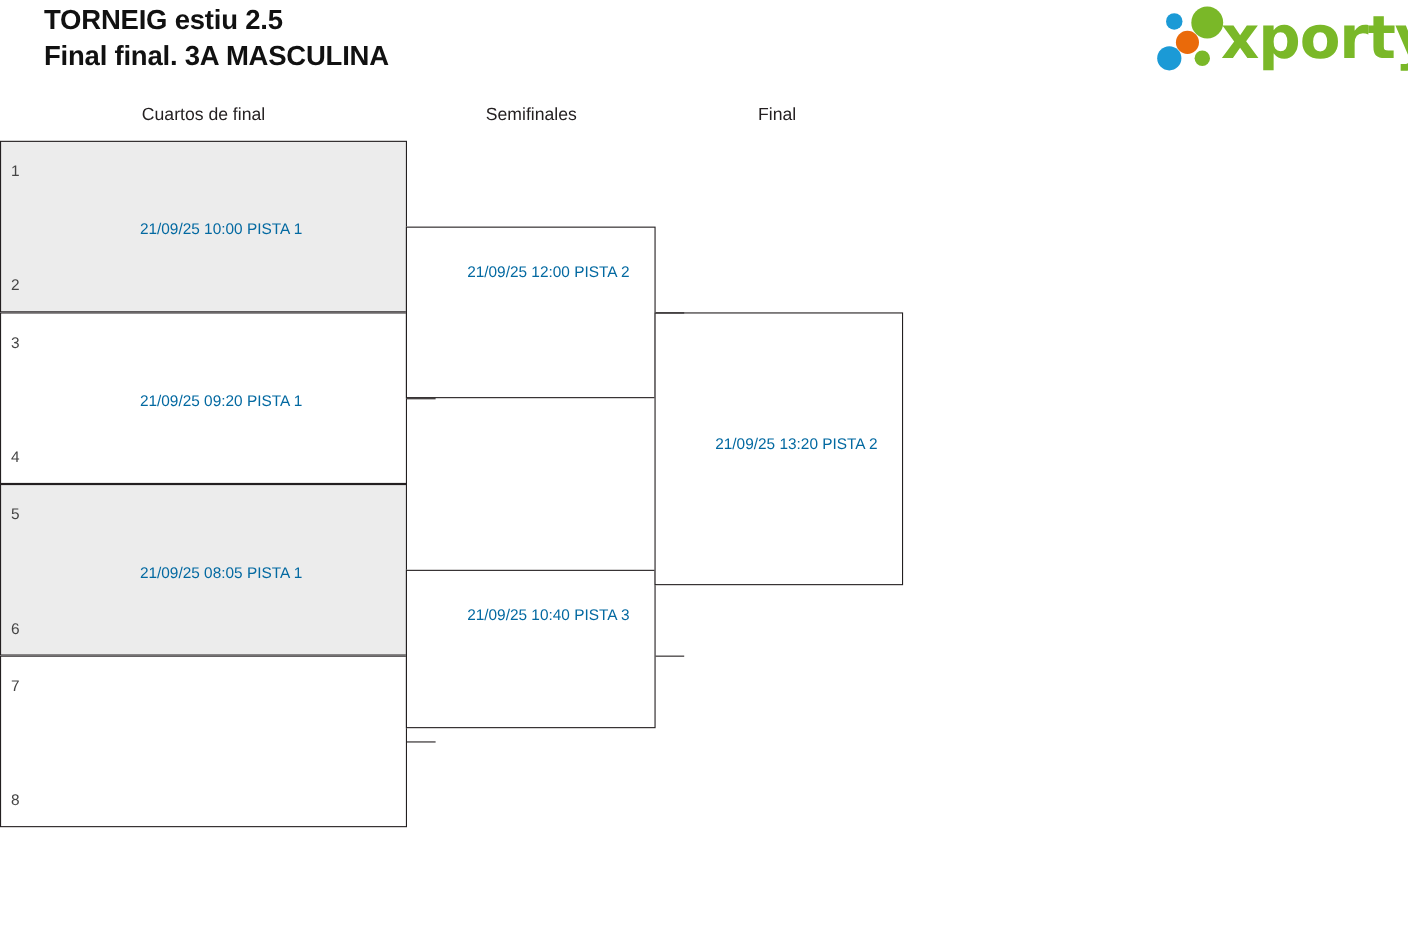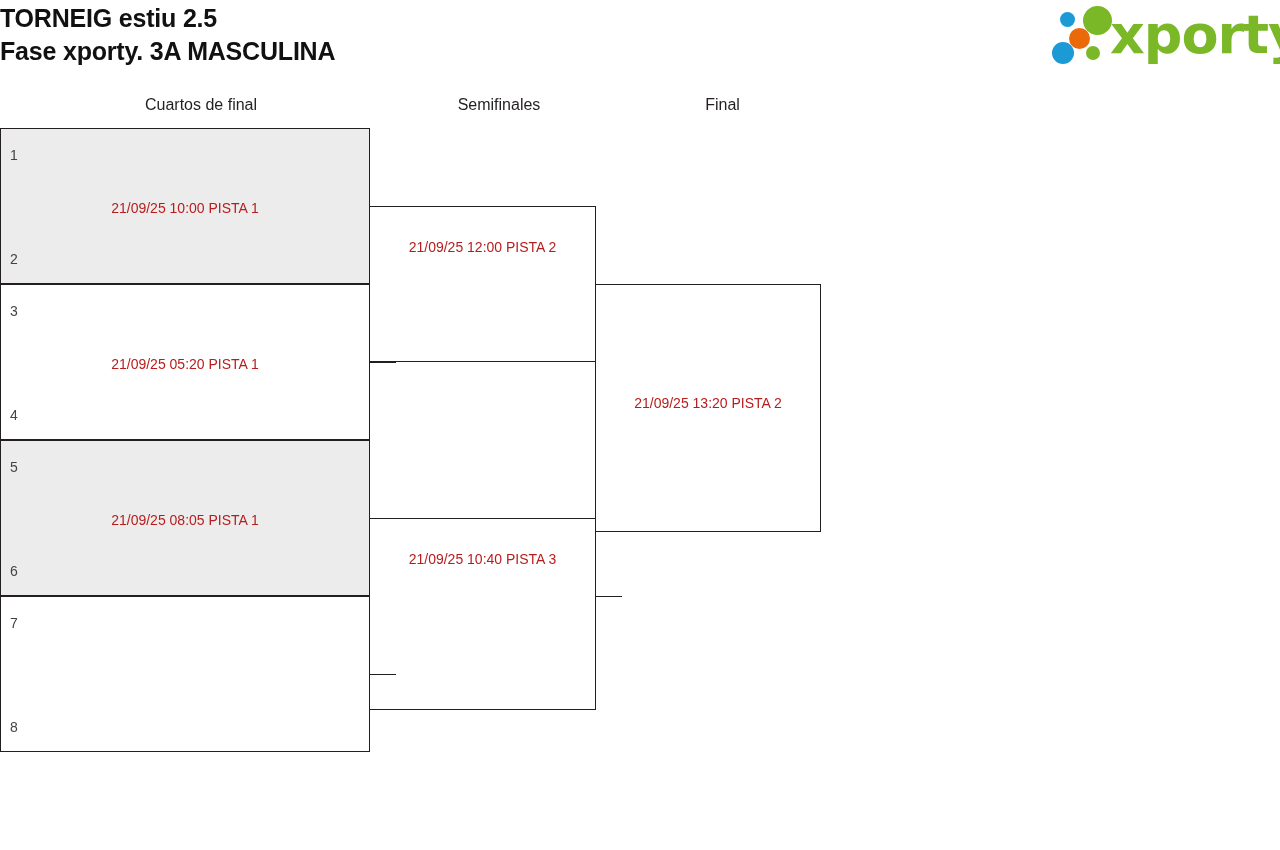--- a/index.html
+++ b/index.html
@@ -26,21 +26,21 @@
   #title-block {
     position: absolute;
     left: 0; top: 2px;
     font-size: 25px;
     font-weight: bold;
     line-height: 33px;
     letter-spacing: -0.2px;
     color: #111111;
     white-space: nowrap;
   }
-  #title-line1, #title-line2 { display: block; }
+  #title-line1, #title-line2 { display: block; padding-left: 40px; }
 
   
   #logo {
     position: absolute;
     left: 1050px; top: 4px;
     width: 226px;
     height: 64px;
   }
   #logo-dots {
     position: absolute;
@@ -64,21 +64,20 @@
     font-family: "DejaVu Sans", sans-serif;
   }
 
   
   .round-header {
     position: absolute;
     font-size: 16px;
     color: #231f20;
     text-align: center;
     white-space: nowrap;
-    padding-left: 16px;
   }
   #round-header-0 { left: 0px;   top: 96px; width: 370px; }
   #round-header-1 { left: 370px; top: 96px; width: 226px; }
   #round-header-2 { left: 594px; top: 96px; width: 225px; }
 
   
   #bracket {
     position: absolute;
     left: 0; top: 0;
     width: 1280px; height: 850px;
@@ -96,45 +95,45 @@
     left: 9px;
     font-size: 14px;
     color: #444444;
     line-height: 14px;
   }
   .seed-top    { top: 19px; }
   .seed-bottom { top: 123px; }
 
   .match-info {
     position: absolute;
-    left: 0;
+    left: 16px;
     width: 100%;
     text-align: center;
     font-size: 14px;
-    color: #b91c1c;
+    color: #0369a1;
     white-space: nowrap;
   }
   .match-info-qf { top: 71px; }
   .match-info-sf { top: 32px; }
   .match-info-f  { top: 110px; }
 
   .connector {
     position: absolute;
     height: 1px;
     background: #231f20;
   }
 </style>
 </head>
 <body>
 
 <div id="header">
 
   <div id="title-block">
     <span id="title-line1">TORNEIG estiu 2.5</span>
-    <span id="title-line2">Fase xporty. 3A MASCULINA</span>
+    <span id="title-line2">Final final. 3A MASCULINA</span>
   </div>
 
   <div id="logo">
     <div id="logo-dots">
       <span class="dot" id="dot-blue-small"></span>
       <span class="dot" id="dot-green-big"></span>
       <span class="dot" id="dot-orange"></span>
       <span class="dot" id="dot-blue-big"></span>
       <span class="dot" id="dot-green-small"></span>
     </div>
@@ -151,39 +150,39 @@
 
   <div class="match-box shaded" style="left:0px; top:128px; width:370px; height:156px;">
     <span class="seed seed-top">1</span>
     <span class="seed seed-bottom">2</span>
     <span class="match-info match-info-qf">21/09/25 10:00 PISTA 1</span>
   </div>
 
   <div class="match-box" style="left:0px; top:284px; width:370px; height:156px;">
     <span class="seed seed-top">3</span>
     <span class="seed seed-bottom">4</span>
-    <span class="match-info match-info-qf">21/09/25 05:20 PISTA 1</span>
+    <span class="match-info match-info-qf">21/09/25 09:20 PISTA 1</span>
   </div>
 
   <div class="match-box shaded" style="left:0px; top:440px; width:370px; height:156px;">
     <span class="seed seed-top">5</span>
     <span class="seed seed-bottom">6</span>
     <span class="match-info match-info-qf">21/09/25 08:05 PISTA 1</span>
   </div>
 
   <div class="match-box" style="left:0px; top:596px; width:370px; height:156px;">
     <span class="seed seed-top">7</span>
     <span class="seed seed-bottom">8</span>
   </div>
 
   <div class="match-box" style="left:369px; top:206px; width:227px; height:156px;">
     <span class="match-info match-info-sf">21/09/25 12:00 PISTA 2</span>
   </div>
 
-  <div class="match-box" style="left:369px; top:518px; width:227px; height:192px;">
+  <div class="match-box" style="left:369px; top:518px; width:227px; height:144px;">
     <span class="match-info match-info-sf">21/09/25 10:40 PISTA 3</span>
   </div>
 
   <div class="match-box" style="left:595px; top:284px; width:226px; height:248px;">
     <span class="match-info match-info-f">21/09/25 13:20 PISTA 2</span>
   </div>
 
   <div class="connector" style="left:370px; top:362px; width:26px;"></div>
   <div class="connector" style="left:370px; top:674px; width:26px;"></div>
   <div class="connector" style="left:596px; top:284px; width:26px;"></div>

